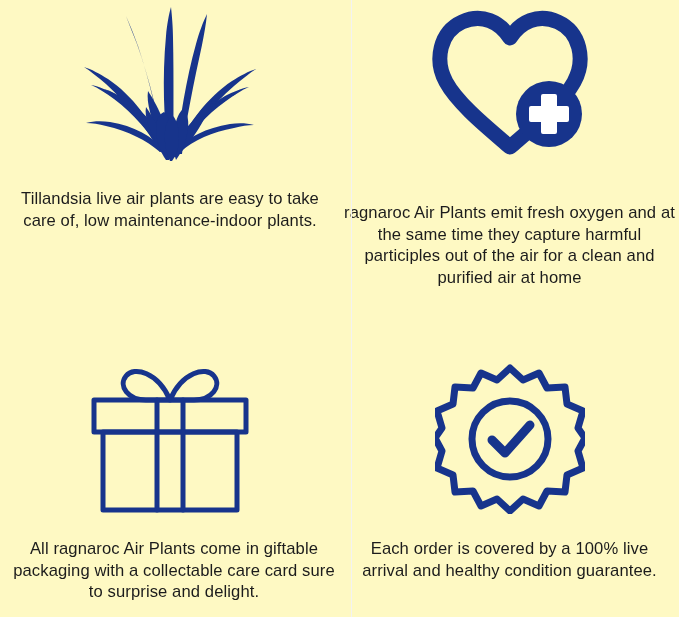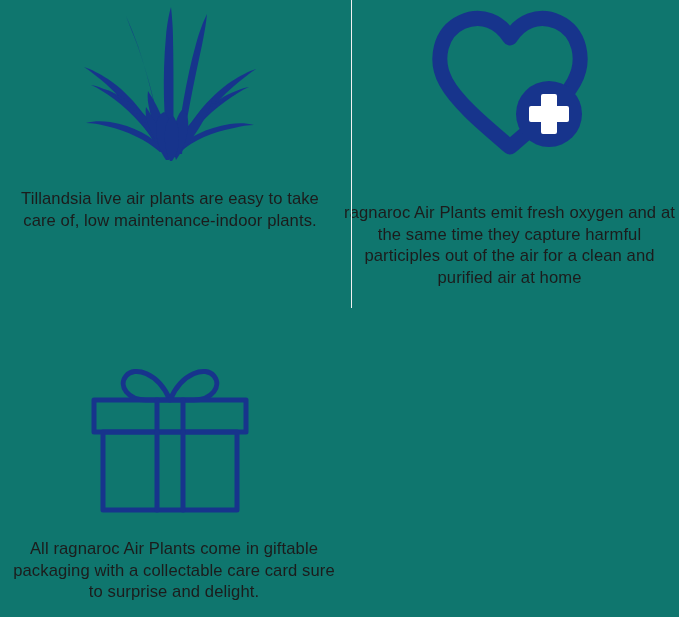--- a/index.html
+++ b/index.html
@@ -73,21 +73,21 @@
 
   
   .p4 .icon-wrap { height: 200px; align-items: center; padding-top: 30px; }
   .p4 .caption { padding: 0 6px; }
 
   svg { display: block; }
 </style>
 <style>.panel.col-right::before{background:#f2f2f2;}</style></head>
 <body>
 
-<div id="page" style="background: #0f766e;">
+<div id="page" style="background: #fef9c3;">
   <div class="grid">
 
     <div class="panel p1 col-left">
       <div class="icon-wrap">
         <svg width="180" height="170" viewBox="0 0 180 170" aria-hidden="true">
           <g fill="#17348c">
 
             <path d="M88 152 C84 118 82 76 86 34 C87 22 89 12 91 5 C92 14 93 26 93 36 C94 78 93 120 94 152 Z"></path>
             <path d="M96 152 C100 116 106 78 116 42 C119 31 123 20 127 12 C126 22 124 33 122 43 C114 80 106 118 102 152 Z"></path>
             <path d="M84 152 C78 116 70 80 58 44 C54 33 50 23 46 14 C49 22 53 32 57 42 C70 79 79 116 84 152 Z"></path>
@@ -152,15 +152,33 @@
             <line x1="99" y1="38" x2="99" y2="70"></line>
 
             <line x1="73" y1="70" x2="73" y2="148"></line>
             <line x1="99" y1="70" x2="99" y2="148"></line>
           </g>
         </svg>
       </div>
       <div class="caption" style="color: rgb(28, 28, 28);">All ragnaroc Air Plants come in giftable packaging with a collectable care card sure to surprise and delight.</div>
     </div>
 
+    <div class="panel p4 col-right">
+      <div class="icon-wrap">
+        <svg width="150" height="152" viewBox="0 0 150 152" aria-hidden="true">
+
+          <path d="M75 6
+                   L88 18 L104 11 L112 26 L130 25 L132 42 L148 49 L143 66
+                   L150 76 L143 89 L148 106 L132 113 L130 130 L112 129 L104 144
+                   L88 137 L75 149 L62 137 L46 144 L38 129 L20 130 L18 113
+                   L2 106 L7 89 L0 76 L7 66 L2 49 L18 42 L20 25 L38 26
+                   L46 11 L62 18 Z" fill="none" stroke="#17348c" stroke-width="7" stroke-linejoin="round"></path>
+
+          <circle cx="75" cy="77" r="38" fill="none" stroke="#17348c" stroke-width="7"></circle>
+
+          <path d="M57 78 L70 91 L95 63" fill="none" stroke="#17348c" stroke-width="9" stroke-linecap="round" stroke-linejoin="round"></path>
+        </svg>
+      </div>
+      <div class="caption" style="color: rgb(28, 28, 28);">Each order is covered by a 100% live arrival and healthy condition guarantee.</div>
+    </div>
 
   </div>
 </div>
 
 </body></html>

